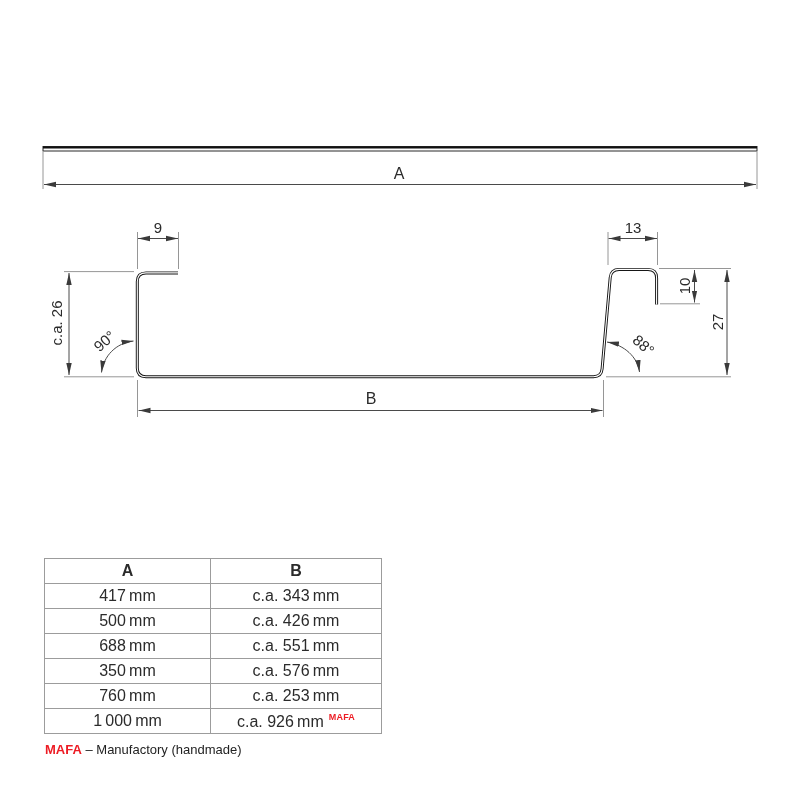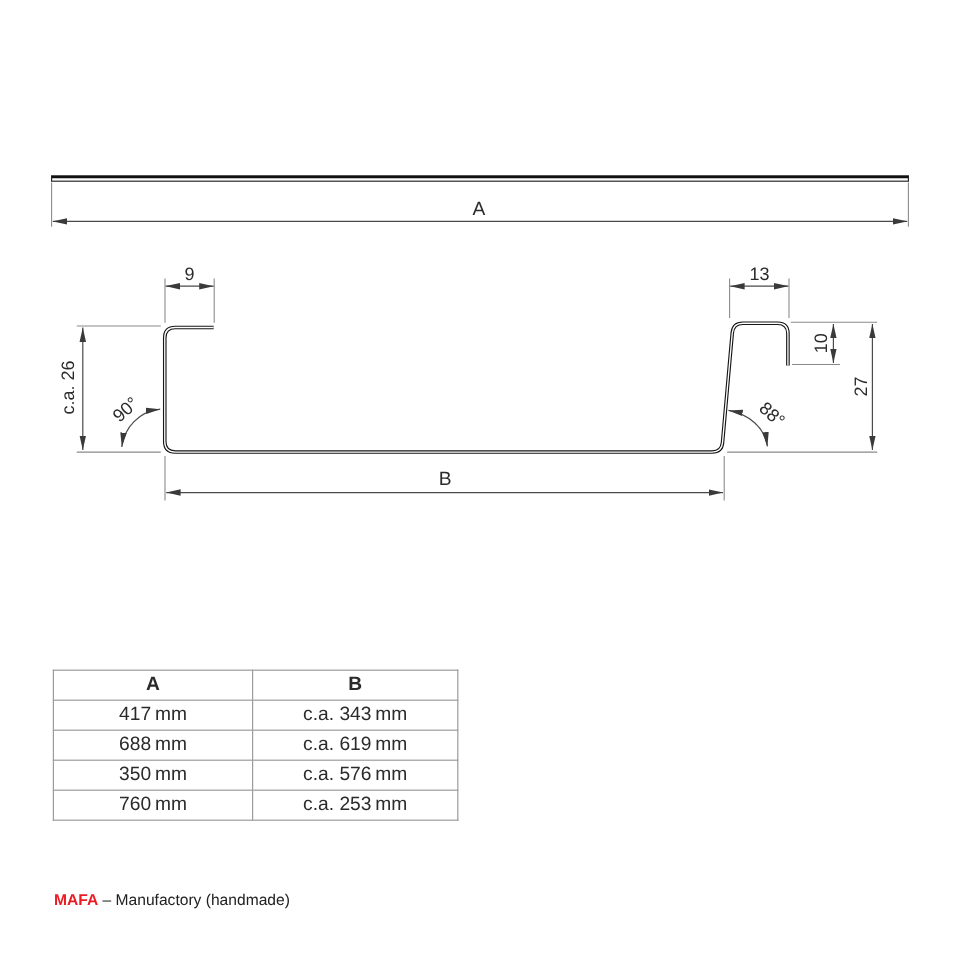--- a/index.html
+++ b/index.html
@@ -126,30 +126,38 @@
         <th>A</th>
         <th>B</th>
       </tr>
     </thead>
     <tbody>
         <tr>
           <td>417 mm</td>
           <td>c.a. 343 mm</td>
         </tr>
         <tr>
+          <td>500 mm</td>
+          <td>c.a. 426 mm</td>
+        </tr>
+        <tr>
           <td>688 mm</td>
-          <td>c.a. 619 mm</td>
+          <td>c.a. 551 mm</td>
         </tr>
         <tr>
           <td>350 mm</td>
           <td>c.a. 576 mm</td>
         </tr>
         <tr>
           <td>760 mm</td>
           <td>c.a. 253 mm</td>
+        </tr>
+        <tr>
+          <td>1 000 mm</td>
+          <td>c.a. 926 mm<sup class="mafa-sup">MAFA</sup></td>
         </tr>
       </tbody>
   </table>
 
   <div class="footnote">
     <span class="term">MAFA</span>
     <span>– Manufactory (handmade)</span>
   </div>
 
 </div>

